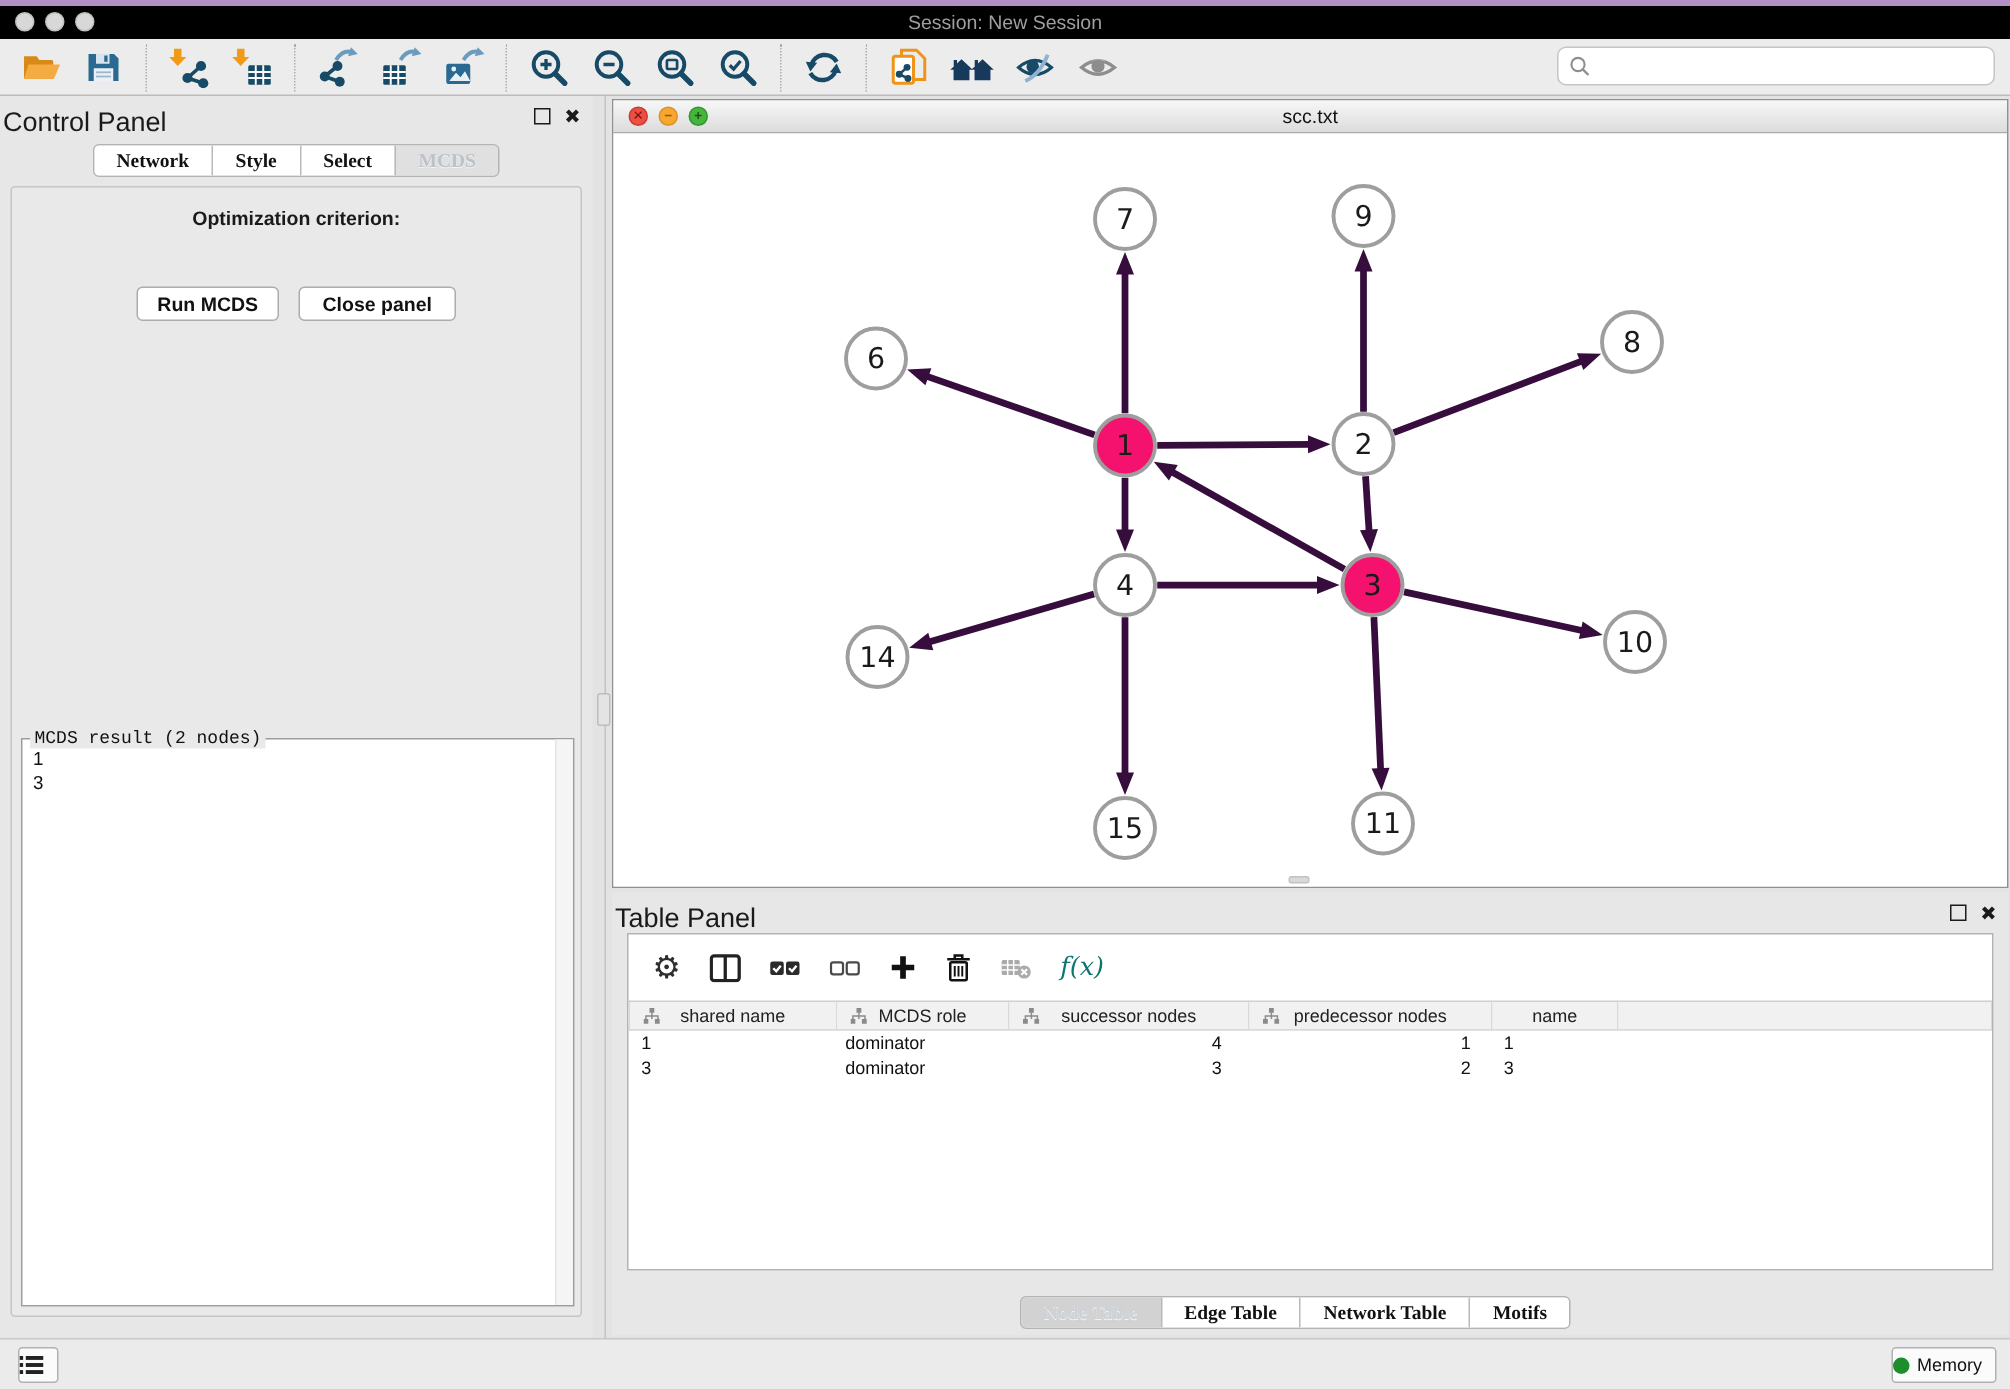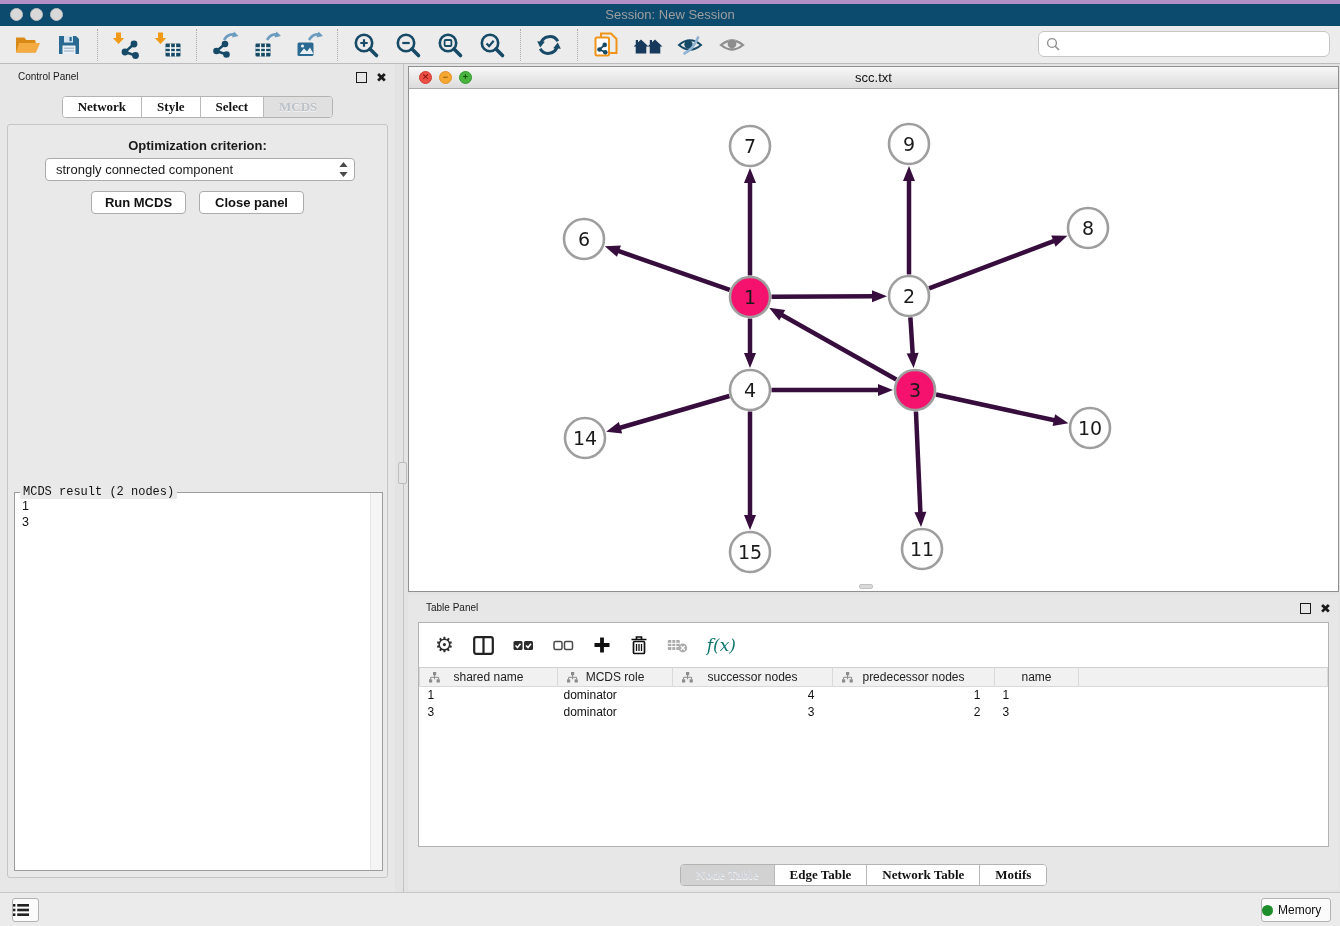--- a/index.html
+++ b/index.html
@@ -2,39 +2,39 @@
 <html><head>
 <meta charset="utf-8">
 <style>
   * { margin:0; padding:0; box-sizing:border-box; }
   html,body { width:1340px; height:926px; overflow:hidden; }
   body { font-family:"Liberation Sans","DejaVu Sans",sans-serif; background:#e3e3e3; position:relative; font-size:13px; color:#1a1a1a; }
   .abs { position:absolute; }
 
   
   .desktop-strip { left:0; top:0; width:1340px; height:4px; background:#b28fc6; }
-  .titlebar { left:0; top:4px; width:1340px; height:22px; background:#0c4a6e; }
+  .titlebar { left:0; top:4px; width:1340px; height:22px; background:#000000; }
   .titlebar .title { width:100%; text-align:center; line-height:22px; color:#9f9f9f; }
   .traffic { display:flex; gap:7px; position:absolute; left:10px; top:4px; }
   .dot { width:13px; height:13px; border-radius:50%; background:#d8d8d8; border:1px solid #c0c0c0; display:flex; align-items:center; justify-content:center; font-size:9px; font-weight:bold; line-height:1; }
   .dot.red { background:#ec5044; border-color:#d0392f; color:#7c130e; }
   .dot.yellow { background:#f6a730; border-color:#df9127; color:#8a5a10; }
   .dot.green { background:#48b43e; border-color:#2f9a2b; color:#14530f; }
 
   
   .toolbar { left:0; top:26px; width:1340px; height:38px; background:#ececec; border-bottom:1px solid #bcbcbc; display:flex; align-items:center; padding-left:6px; }
   .tbtn { width:36px; height:34px; display:flex; align-items:center; justify-content:center; margin:0 3px; }
   .tsep { width:0; height:32px; border-left:1px dotted #adadad; margin:0 7px; }
   .searchbox { right:10px; top:31px; width:292px; height:26px; background:#fff; border:1px solid #c6c6c6; border-radius:6px; display:flex; align-items:center; padding-left:7px; }
   .searchbox input { border:none; outline:none; flex:1; height:20px; font-size:13px; background:transparent; margin-left:4px; }
 
   
   .cpanel { left:0; top:64px; width:395px; height:828px; background:#e7e7e7; }
   .panel-head { position:relative; height:28px; }
-  .panel-head .ph-title { position:absolute; left:18px; top:7px; font-size:10px; }
+  .panel-head .ph-title { position:absolute; left:2px; top:7px; font-size:18px; }
   .float-ico { width:11px; height:11px; border:1.5px solid #1a1a1a; display:inline-block; }
   .close-ico { font-size:13px; font-weight:bold; color:#1a1a1a; line-height:11px; }
   .cp-icons { position:absolute; right:8px; top:8px; display:flex; gap:9px; align-items:center; }
   .seg { display:inline-flex; border:1px solid #b3b3b3; border-radius:4px; overflow:hidden; background:#fff; height:22px; }
   .seg .segb { padding:0 15px; line-height:20px; font-size:13px; font-weight:600; border-left:1px solid #b9b9b9; background:#fff; color:#111; white-space:nowrap;font-family:Liberation Serif, serif; }
   .seg .segb:first-child { border-left:none; }
   .seg .segb.active { background:#e0e0e0; color:#bcc2c9; text-shadow:0 1px 0 #f4f4f4; }
   .cp-tabs { left:0; top:32px; width:395px; text-align:center; }
   .cp-box { left:7px; top:60px; width:381px; height:754px; background:#e9e9e9; border:1px solid #c5c5c5; border-radius:3px; }
   .opt-label { left:0; top:13px; width:100%; text-align:center; font-weight:600; }
@@ -251,27 +251,20 @@
   <div class="abs cp-tabs">
     <span class="seg">
       <span class="segb">Network</span>
       <span class="segb">Style</span>
       <span class="segb">Select</span>
       <span class="segb active">MCDS</span>
     </span>
   </div>
   <div class="abs cp-box">
     <div class="abs opt-label">Optimization criterion:</div>
-    <div class="abs dropdown">
-      <span class="dval">strongly connected component</span>
-      <svg width="9" height="15" viewBox="0 0 9 15">
-        <path d="M4.5 0 L8.6 5 H0.4 z" fill="#4a4a4a"></path>
-        <path d="M4.5 15 L0.4 10 h8.2 z" fill="#4a4a4a"></path>
-      </svg>
-    </div>
     <div class="abs cp-btnrow">
       <button class="btn" style="width:95px">Run MCDS</button>
       <button class="btn" style="width:105px">Close panel</button>
     </div>
     <div class="abs fieldset">
       <span class="legend">MCDS result (2 nodes)</span>
       <div class="fs-scroll"></div>
       <div class="result-text">
           <div>1</div>
           <div>3</div>

